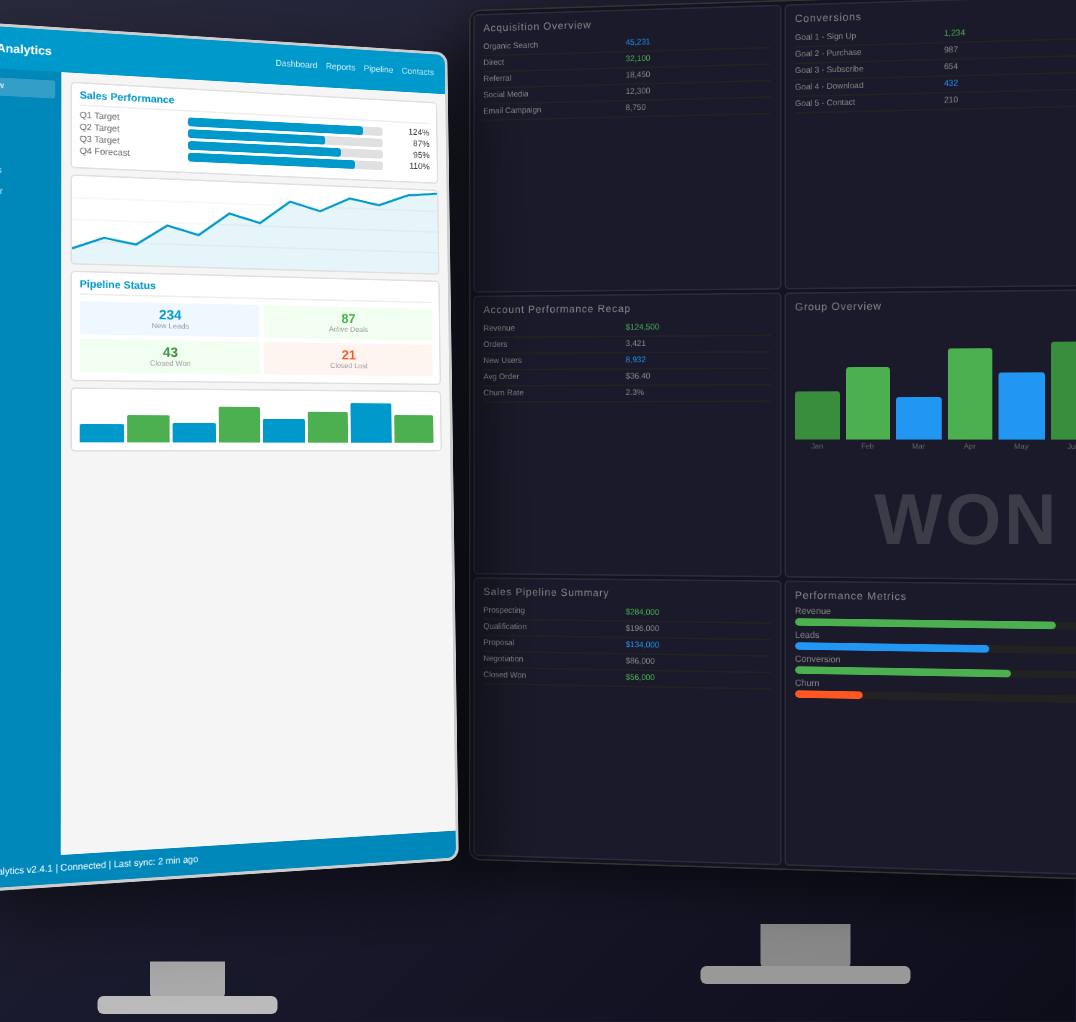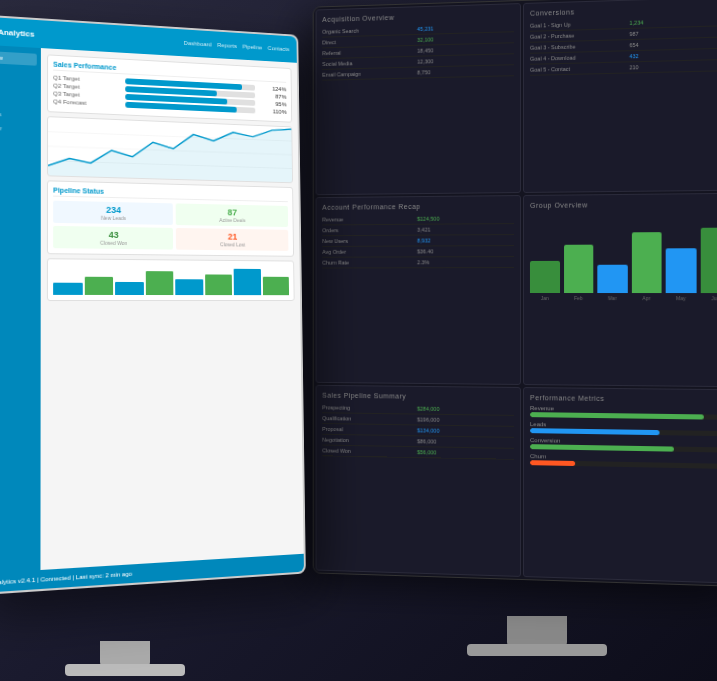--- a/index.html
+++ b/index.html
@@ -509,20 +509,23 @@
           </div>
           <div style="height:5px;background:#222;border-radius:3px;overflow:hidden">
             <div style="height:100%;width:23%;background:#FF5722;border-radius:3px"></div>
           </div>
         </div>
       </div>
 
     </div>
   </div>
 
+  <div class="won-area">
+    <div class="won-label">Won</div>
+  </div>
 
   <div class="monitor-front-stand"></div>
   <div class="monitor-front-base"></div>
 
   <div class="monitor-front">
     <div class="screen">
 
       <div class="light-header">
         <span class="header-text">CRM Analytics</span>
         <div class="header-nav">

